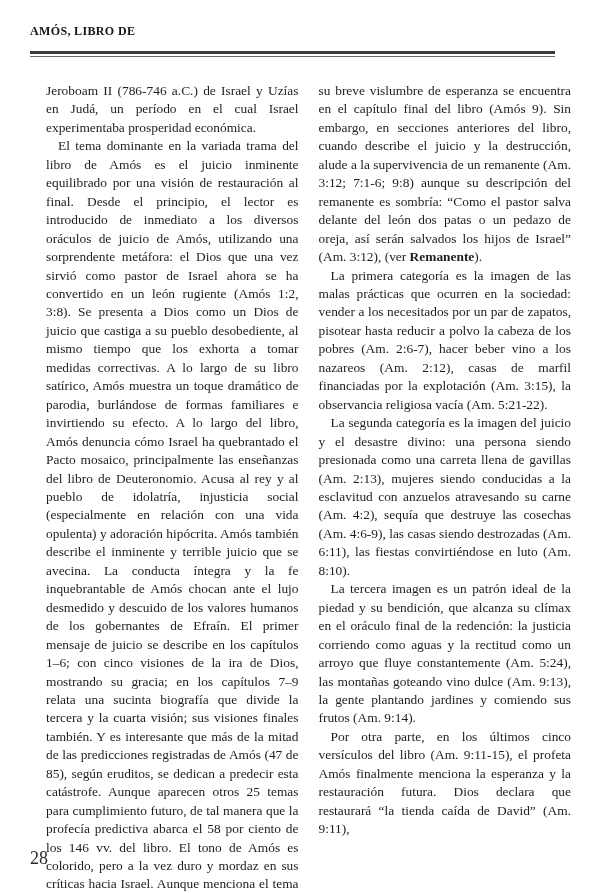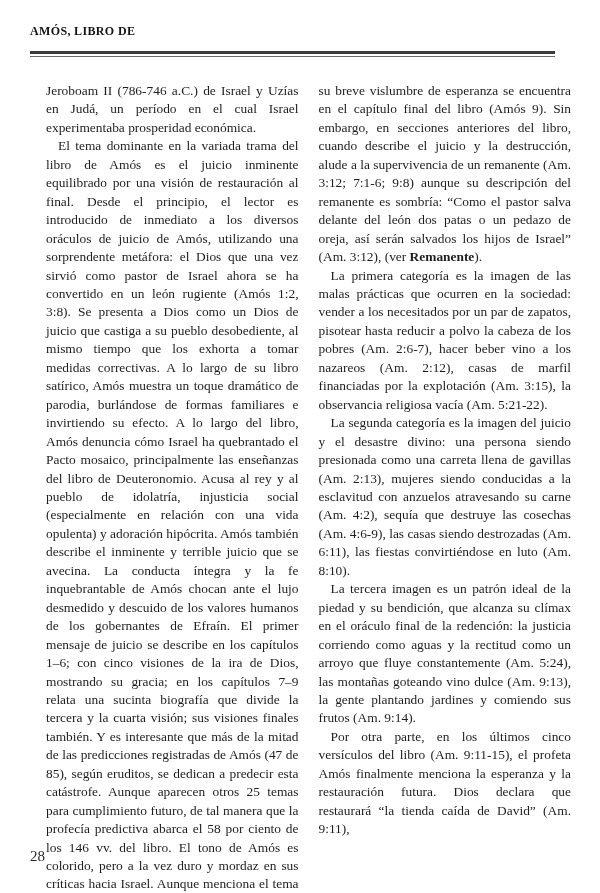--- a/index.html
+++ b/index.html
@@ -85,21 +85,21 @@
   }
   b.xref {
     font-weight: bold;
   }
 
   
   .folio {
     position: absolute;
     left: 30px;
     top: 848px;
-    font-size: 15px;
+    font-size: 18px;
     color: #2a2a2a;
   }
 </style>
 </head>
 <body>
 
 <div class="page">
 
   <div class="running-head">AMÓS, LIBRO DE</div>
 

